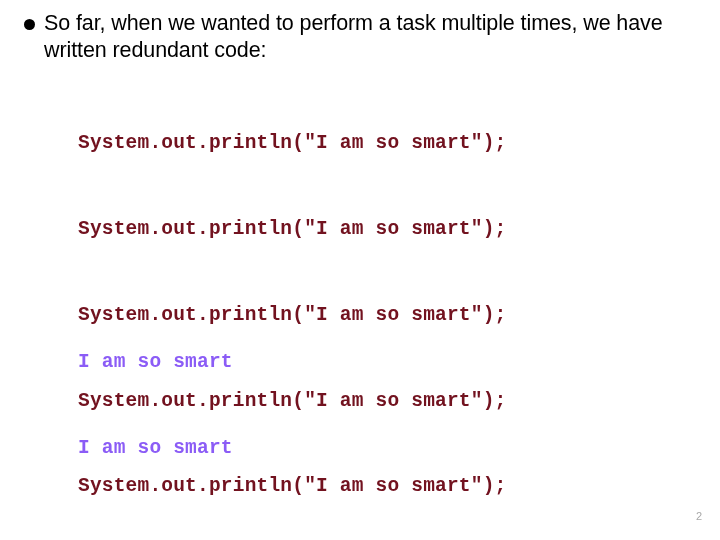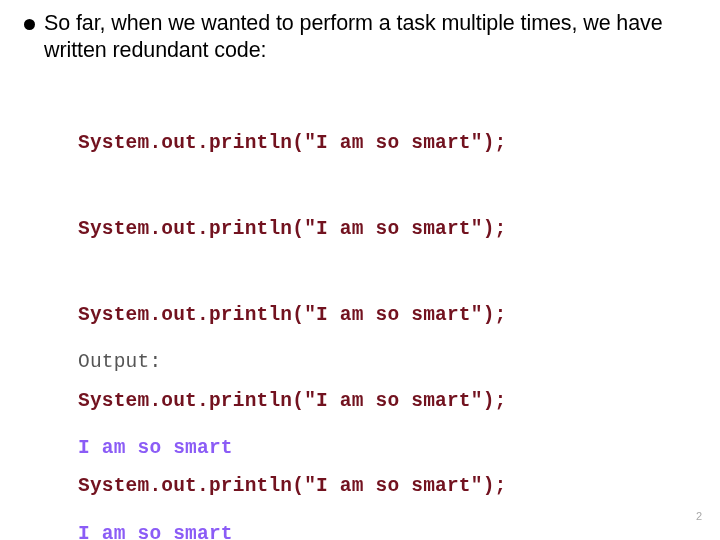--- a/index.html
+++ b/index.html
@@ -114,21 +114,20 @@
     <div class="code-line red">System.out.println("I am so smart");</div>
     <div class="code-line red">System.out.println("I am so smart");</div>
     <div class="code-line red">System.out.println("I am so smart");</div>
     <div class="code-line red">System.out.println("I am so smart");</div>
     <div class="code-line red">System.out.println("I am so smart");</div>
     
     
   </div>
 
   <div class="output-block">
-    <div class="output-label">Output:</div>
     <div class="output-line">I am so smart</div>
     <div class="output-line">I am so smart</div>
     
     
     
     
     
   </div>
 
   <div class="page-number">2</div>

